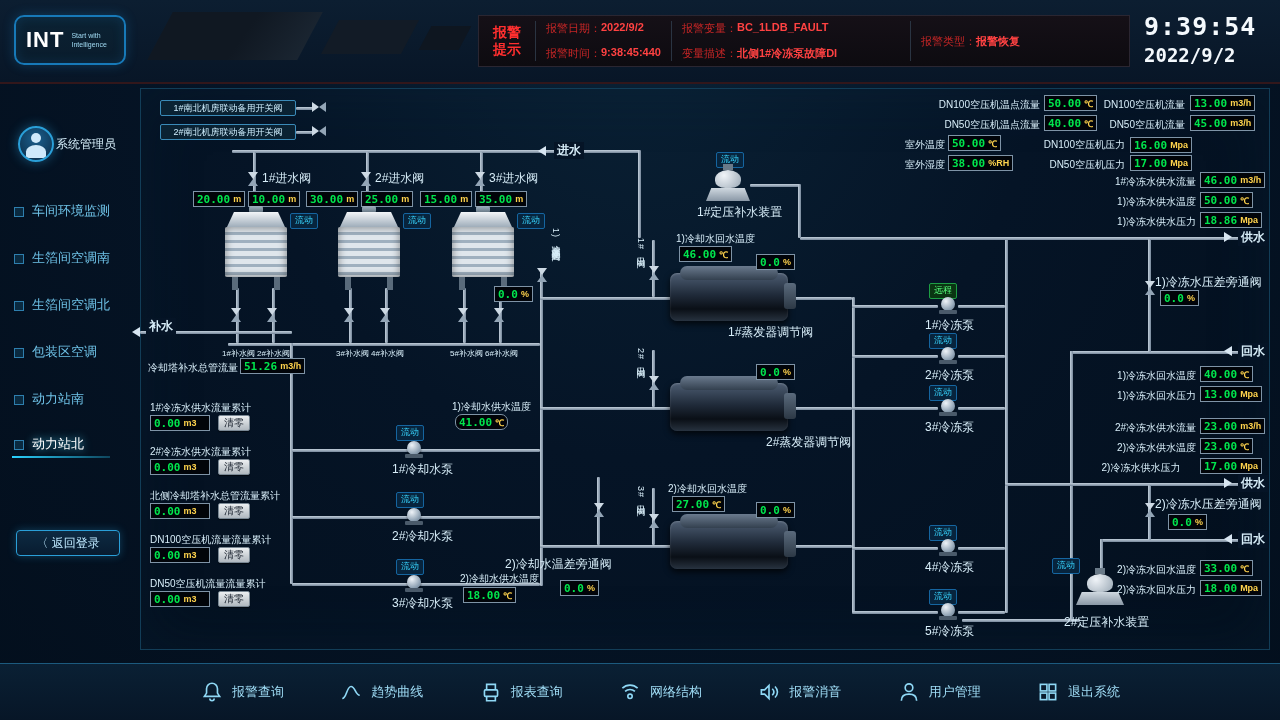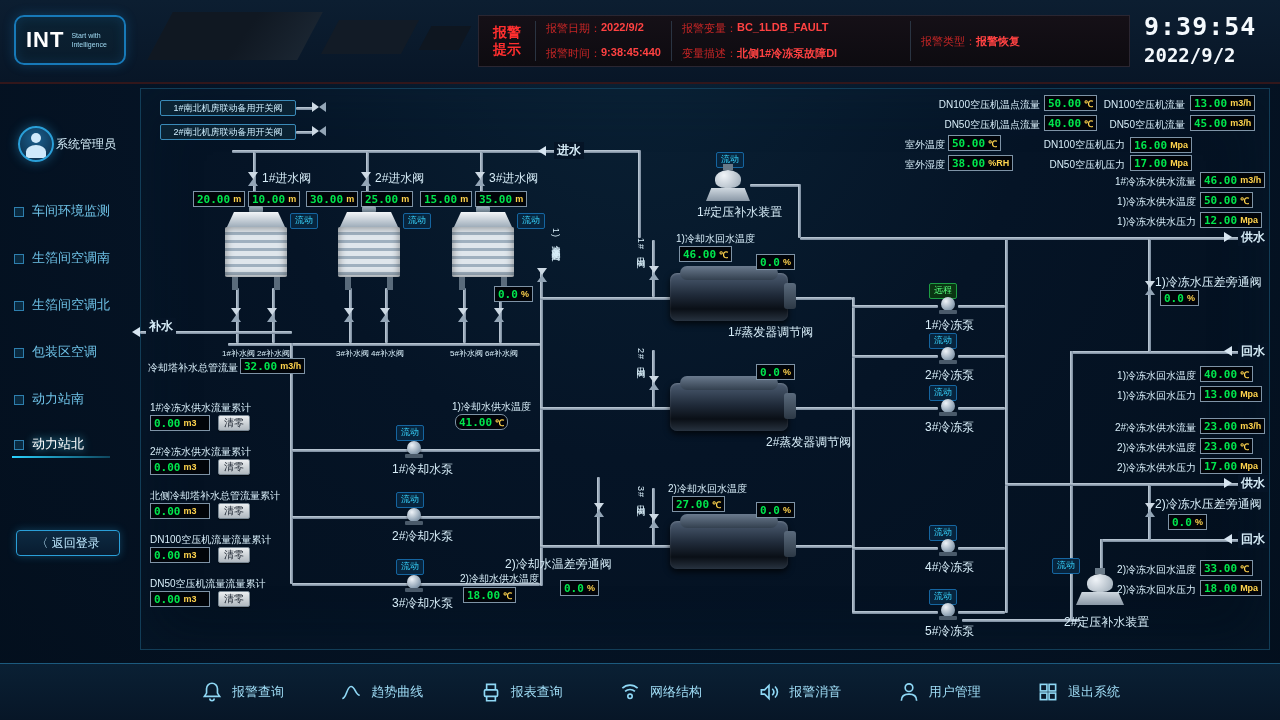--- a/index.html
+++ b/index.html
@@ -329,21 +329,21 @@
   <span class="valvev" style="left:494px;top:308px;">
       <i class="t"></i>
       <i class="b"></i>
     </span>
   <div class="lbl t8" style="left:222px;top:348px;">1#补水阀  2#补水阀</div>
   <div class="lbl t8" style="left:336px;top:348px;">3#补水阀  4#补水阀</div>
   <div class="lbl t8" style="left:450px;top:348px;">5#补水阀  6#补水阀</div>
 
   <div class="lbl t10" style="left:148px;top:361px;">冷却塔补水总管流量</div>
   <span class="vbox" style="left:240px;top:358px;">
-      <b>32.00</b>
+      <b>51.26</b>
       <i>m3/h</i>
     </span>
 
   <div class="lbl t10" style="left:150px;top:401px;">1#冷冻水供水流量累计</div>
   <span class="vbox" style="left:150px;top:415px;width:60px;">
       <b>0.00</b>
       <i>m3</i>
     </span>
   <div class="gbtn" style="left:218px;top:415px;">清零</div>
   <div class="lbl t10" style="left:150px;top:445px;">2#冷冻水供水流量累计</div>
@@ -534,21 +534,21 @@
       <b>46.00</b>
       <i>m3/h</i>
     </span>
   <div class="lbl t10" style="left:1086px;top:195px;width:110px;text-align:right;">1)冷冻水供水温度</div>
   <span class="vbox" style="left:1200px;top:192px;">
       <b>50.00</b>
       <i>℃</i>
     </span>
   <div class="lbl t10" style="left:1086px;top:215px;width:110px;text-align:right;">1)冷冻水供水压力</div>
   <span class="vbox" style="left:1200px;top:212px;">
-      <b>12.00</b>
+      <b>18.86</b>
       <i>Mpa</i>
     </span>
   <span class="arr-r" style="left:1224px;top:232px;"></span>
   <div class="lbl t12 mask" style="left:1238px;top:229px;">供水</div>
   <span class="valvev" style="left:1145px;top:281px;">
       <i class="t"></i>
       <i class="b"></i>
     </span>
   <div class="lbl t9" style="left:1155px;top:274px;">1)冷冻水压差旁通阀</div>
   <span class="vbox" style="left:1160px;top:290px;">
@@ -571,21 +571,21 @@
   <div class="lbl t10" style="left:1086px;top:421px;width:110px;text-align:right;">2#冷冻水供水流量</div>
   <span class="vbox" style="left:1200px;top:418px;">
       <b>23.00</b>
       <i>m3/h</i>
     </span>
   <div class="lbl t10" style="left:1086px;top:441px;width:110px;text-align:right;">2)冷冻水供水温度</div>
   <span class="vbox" style="left:1200px;top:438px;">
       <b>23.00</b>
       <i>℃</i>
     </span>
-  <div class="lbl t10" style="left:1086px;top:461px;width:110px;text-align:right;">2)冷冻水供水压力</div>
+  <div class="lbl t10" style="left:1086px;top:461px;width:110px;text-align:center;">2)冷冻水供水压力</div>
   <span class="vbox" style="left:1200px;top:458px;">
       <b>17.00</b>
       <i>Mpa</i>
     </span>
   <span class="arr-r" style="left:1224px;top:478px;"></span>
   <div class="lbl t12 mask" style="left:1238px;top:475px;">供水</div>
   <span class="valvev" style="left:1145px;top:503px;">
       <i class="t"></i>
       <i class="b"></i>
     </span>

